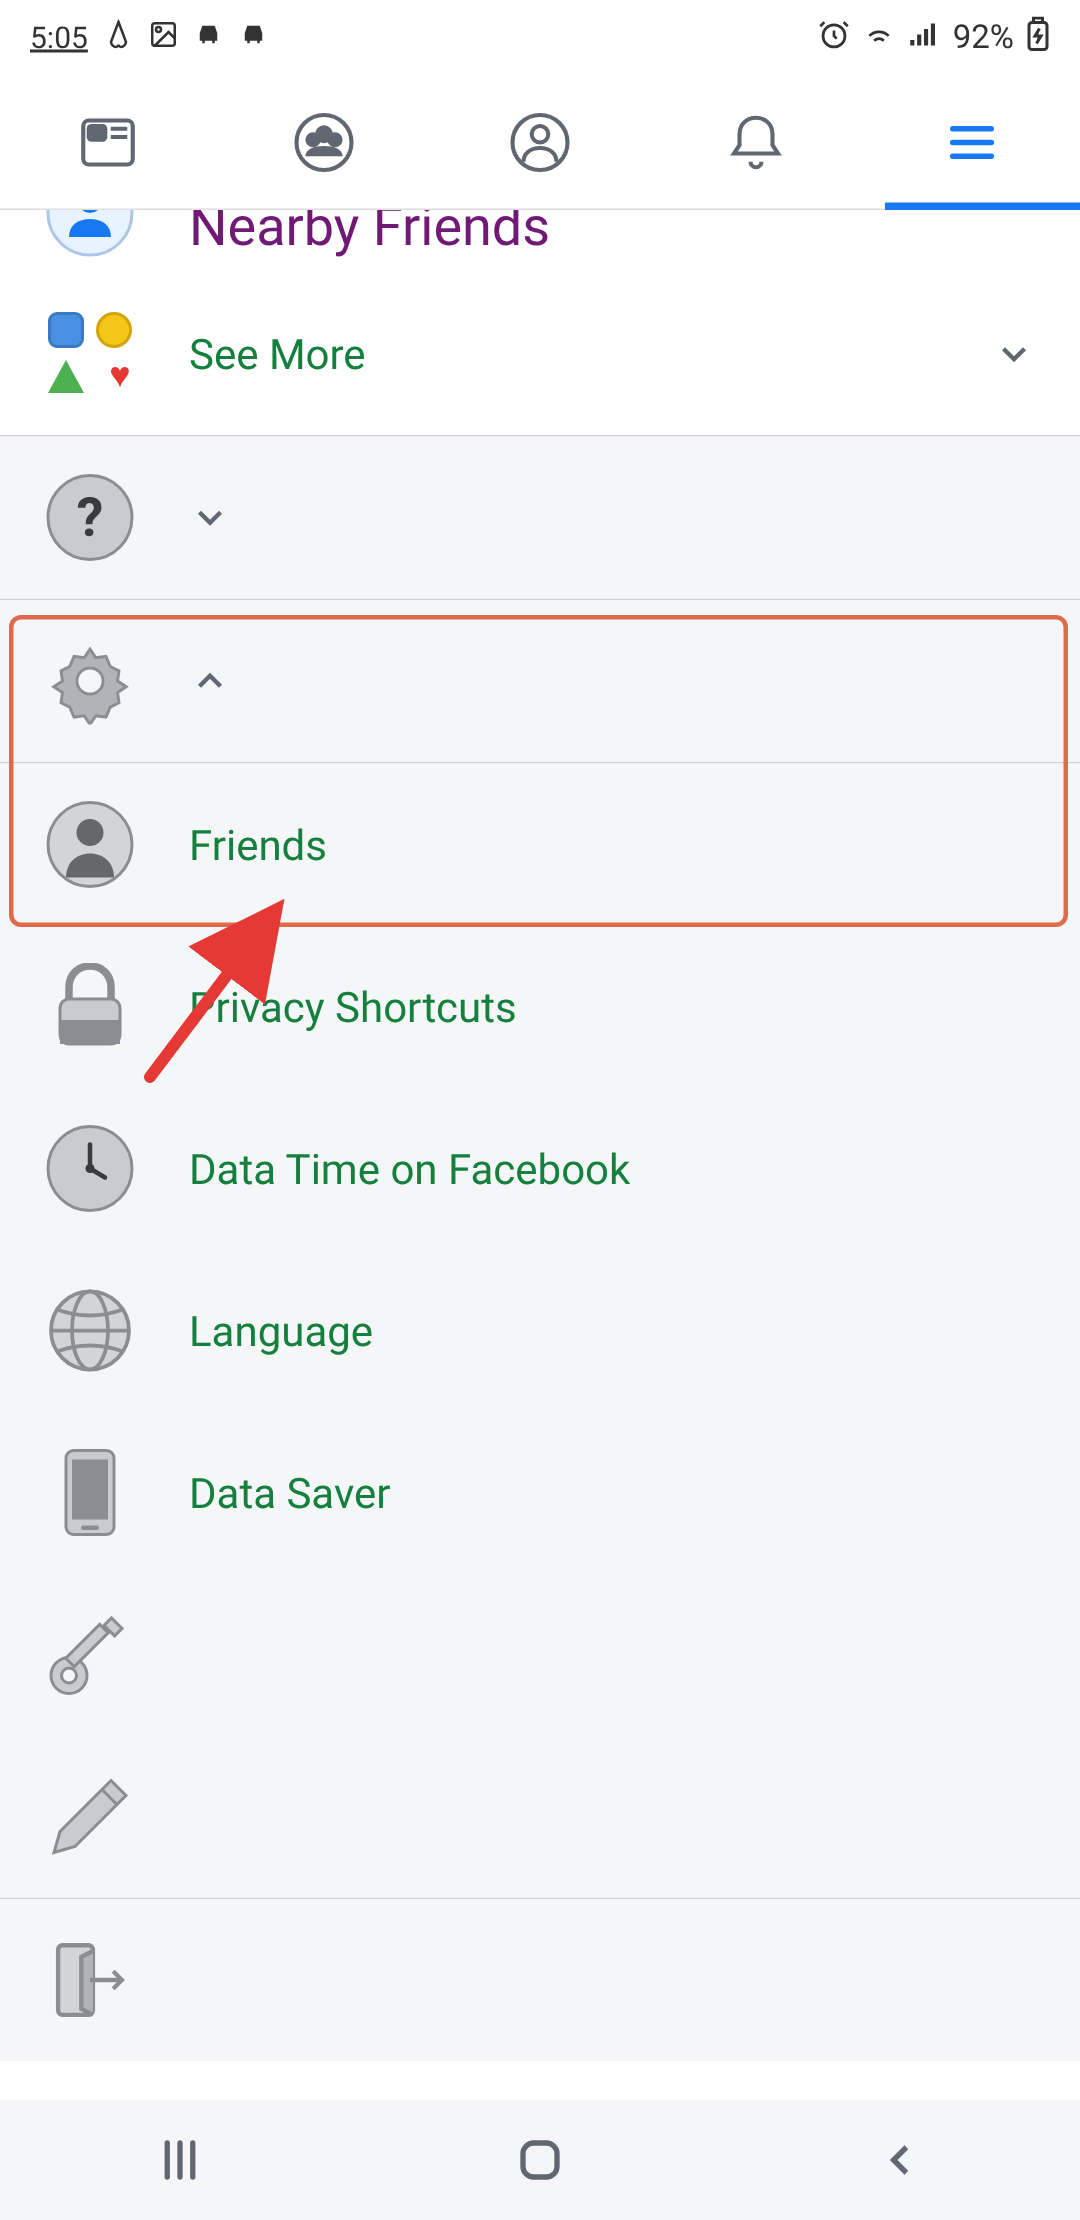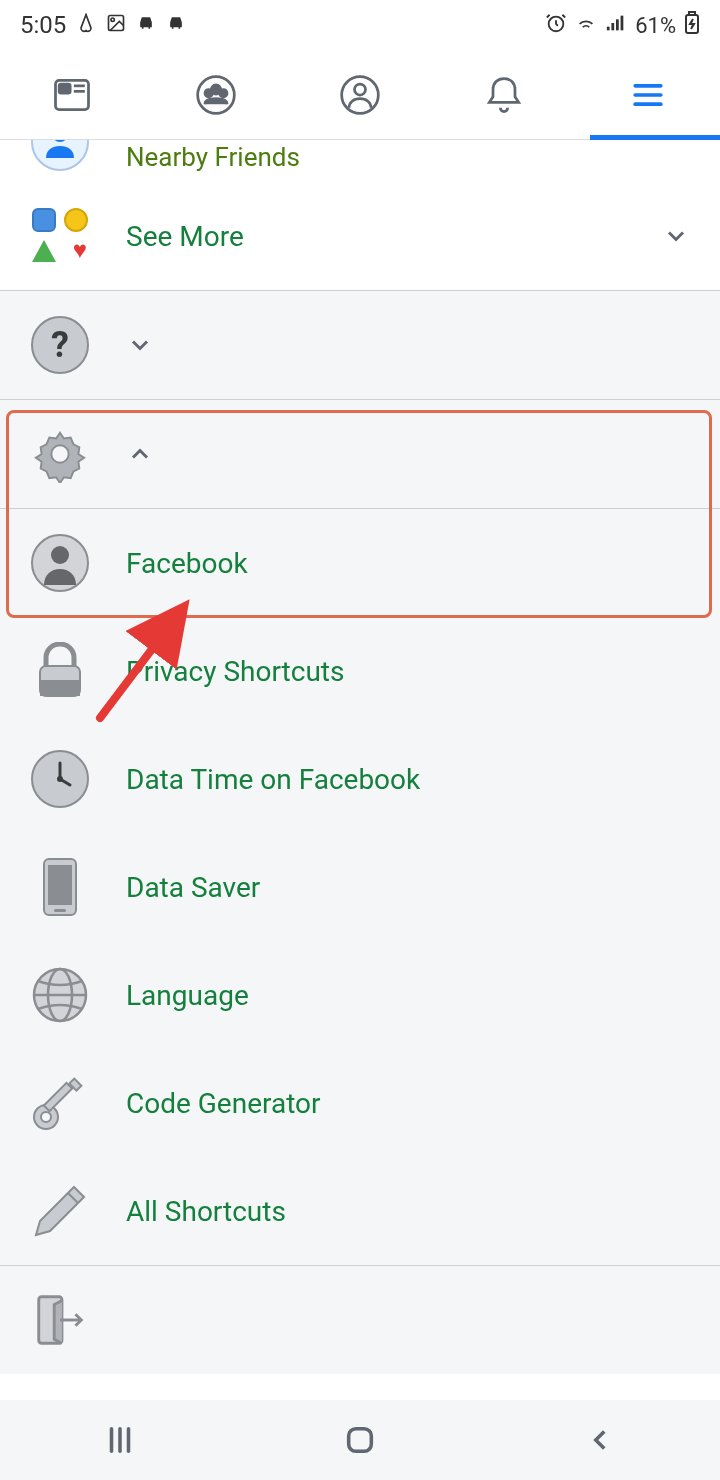--- a/index.html
+++ b/index.html
@@ -17,21 +17,21 @@
   height: 50px;
   display: flex;
   justify-content: space-between;
   align-items: center;
   padding: 0 20px;
   background: #ffffff;
   color: #333;
 }
 .status-left { display: flex; align-items: center; gap: 10px; }
 .status-right { display: flex; align-items: center; gap: 8px; }
-.status-time { font-size: 24px; font-weight: 400; }
+.status-time { font-size: 20px; font-weight: 400; text-decoration: underline; }
 .status-icon { font-size: 20px; }
 .battery-text { font-size: 22px; }
 
 
 .nav-tabs {
   height: 90px;
   display: flex;
   justify-content: space-around;
   align-items: center;
   border-bottom: 1px solid #ddd;
@@ -91,21 +91,21 @@
 
 .menu-item.cutoff-top {
   height: 42px;
   min-height: 0;
   padding-top: 0;
   padding-bottom: 10px;
   overflow: hidden;
   align-items: flex-end;
 }
 .menu-item.cutoff-top .icon-wrapper { margin-top: -28px; }
-.menu-item.cutoff-top .label { color: #4d7c0f; font-size: 26px; }
+.menu-item.cutoff-top .label { color: #701a75; font-size: 36px; }
 
 
 .highlight-box {
   position: absolute;
   border: 3px solid #e06a4e;
   border-radius: 8px;
   pointer-events: none;
   z-index: 10;
 }
 
@@ -221,21 +221,21 @@
         </svg>
     </span>
     <span class="status-icon">
       <svg width="22" height="22" viewBox="0 0 24 24" fill="#333">
           <rect x="2" y="16" width="3" height="4"></rect>
           <rect x="7" y="12" width="3" height="8"></rect>
           <rect x="12" y="8" width="3" height="12"></rect>
           <rect x="17" y="4" width="3" height="16"></rect>
         </svg>
     </span>
-    <span class="battery-text">61%</span>
+    <span class="battery-text">92%</span>
     <span class="status-icon">
       <svg width="16" height="24" viewBox="0 0 16 24" fill="none" stroke="#333" stroke-width="2">
           <rect x="2" y="4" width="12" height="18" rx="2"></rect>
           <rect x="5" y="1" width="6" height="3"></rect>
           <path d="M9 8l-3 5h4l-3 5" fill="#333"></path>
         </svg>
     </span>
   </div>
 </div>
 
@@ -344,21 +344,21 @@
   <div class="divider"></div>
 
   <div class="menu-item grayed">
     <div class="icon-wrapper">
       <svg width="60" height="60" viewBox="0 0 60 60">
           <circle cx="30" cy="30" r="28" fill="#d2d4d7" stroke="#8a8d91" stroke-width="2"></circle>
           <circle cx="30" cy="22" r="9" fill="#65676b"></circle>
           <path d="M14 52c0-10 7-16 16-16s16 6 16 16" fill="#65676b"></path>
         </svg>
     </div>
-    <span class="label">Facebook</span>
+    <span class="label">Friends</span>
   </div>
 
   <div class="menu-item grayed">
     <div class="icon-wrapper">
       <svg width="52" height="58" viewBox="0 0 52 58">
           <path d="M12 24v-8c0-8 6-14 14-14s14 6 14 14v8" fill="none" stroke="#8a8d91" stroke-width="5"></path>
           <rect x="6" y="24" width="40" height="30" rx="6" fill="#c8ccd0" stroke="#8a8d91" stroke-width="2"></rect>
           <rect x="6" y="38" width="40" height="16" rx="0 0 6 6" fill="#8a8d91"></rect>
         </svg>
     </div>
@@ -368,66 +368,64 @@
   <div class="menu-item grayed">
     <div class="icon-wrapper">
       <svg width="60" height="60" viewBox="0 0 60 60">
           <circle cx="30" cy="30" r="28" fill="#c8ccd0" stroke="#8a8d91" stroke-width="2"></circle>
           <line x1="30" y1="30" x2="30" y2="14" stroke="#3a3b3c" stroke-width="3" stroke-linecap="round"></line>
           <line x1="30" y1="30" x2="40" y2="36" stroke="#3a3b3c" stroke-width="3" stroke-linecap="round"></line>
           <circle cx="30" cy="30" r="3" fill="#3a3b3c"></circle>
         </svg>
     </div>
     <span class="label">Data Time on Facebook</span>
-  </div>
-
-  <div class="menu-item grayed">
-    <div class="icon-wrapper">
-      <svg width="40" height="60" viewBox="0 0 40 60">
-          <rect x="4" y="2" width="32" height="56" rx="5" fill="#c8ccd0" stroke="#8a8d91" stroke-width="2"></rect>
-          <rect x="8" y="8" width="24" height="40" fill="#8a8d91"></rect>
-          <rect x="14" y="52" width="12" height="3" rx="1.5" fill="#8a8d91"></rect>
-        </svg>
-    </div>
-    <span class="label">Data Saver</span>
   </div>
 
   <div class="menu-item grayed">
     <div class="icon-wrapper">
       <svg width="60" height="60" viewBox="0 0 60 60" fill="none" stroke="#8a8d91" stroke-width="2.5">
           <circle cx="30" cy="30" r="26" fill="#d2d4d7"></circle>
           <ellipse cx="30" cy="30" rx="12" ry="26"></ellipse>
           <line x1="4" y1="30" x2="56" y2="30"></line>
           <path d="M8 16 Q30 24 52 16"></path>
           <path d="M8 44 Q30 36 52 44"></path>
         </svg>
     </div>
     <span class="label">Language</span>
   </div>
 
   <div class="menu-item grayed">
     <div class="icon-wrapper">
+      <svg width="40" height="60" viewBox="0 0 40 60">
+          <rect x="4" y="2" width="32" height="56" rx="5" fill="#c8ccd0" stroke="#8a8d91" stroke-width="2"></rect>
+          <rect x="8" y="8" width="24" height="40" fill="#8a8d91"></rect>
+          <rect x="14" y="52" width="12" height="3" rx="1.5" fill="#8a8d91"></rect>
+        </svg>
+    </div>
+    <span class="label">Data Saver</span>
+  </div>
+
+  <div class="menu-item grayed">
+    <div class="icon-wrapper">
       <svg width="60" height="60" viewBox="0 0 60 60" fill="#c8ccd0" stroke="#8a8d91" stroke-width="2">
           <circle cx="16" cy="44" r="12"></circle>
           <circle cx="16" cy="44" r="5" fill="#f5f6f7"></circle>
           <rect x="24" y="8" width="8" height="32" transform="rotate(45 28 24)"></rect>
           <rect x="40" y="8" width="10" height="7" transform="rotate(45 45 12)"></rect>
         </svg>
     </div>
-    <span class="label">Code Generator</span>
   </div>
 
   <div class="menu-item grayed">
     <div class="icon-wrapper">
       <svg width="60" height="60" viewBox="0 0 60 60" fill="#c8ccd0" stroke="#8a8d91" stroke-width="2">
           <path d="M44 6l10 10-34 34-14 4 4-14z"></path>
           <line x1="38" y1="12" x2="48" y2="22"></line>
         </svg>
     </div>
-    <span class="label">All Shortcuts</span>
   </div>
 
   <div class="divider"></div>
 
   <div class="menu-item grayed">
     <div class="icon-wrapper">
       <svg width="58" height="58" viewBox="0 0 60 60" fill="none" stroke="#8a8d91" stroke-width="3">
           <rect x="8" y="6" width="24" height="48" rx="3" fill="#d2d4d7"></rect>
           <path d="M32 10 L24 14 L24 50 L32 54" fill="#b0b3b8"></path>
           <line x1="30" y1="30" x2="52" y2="30"></line>

